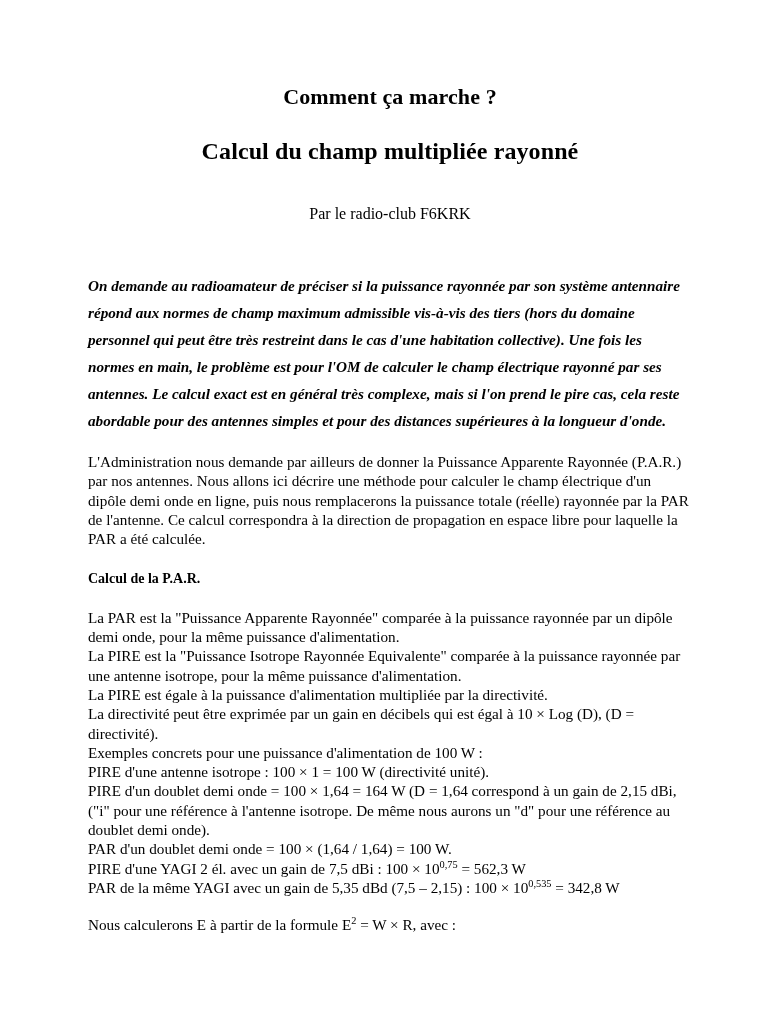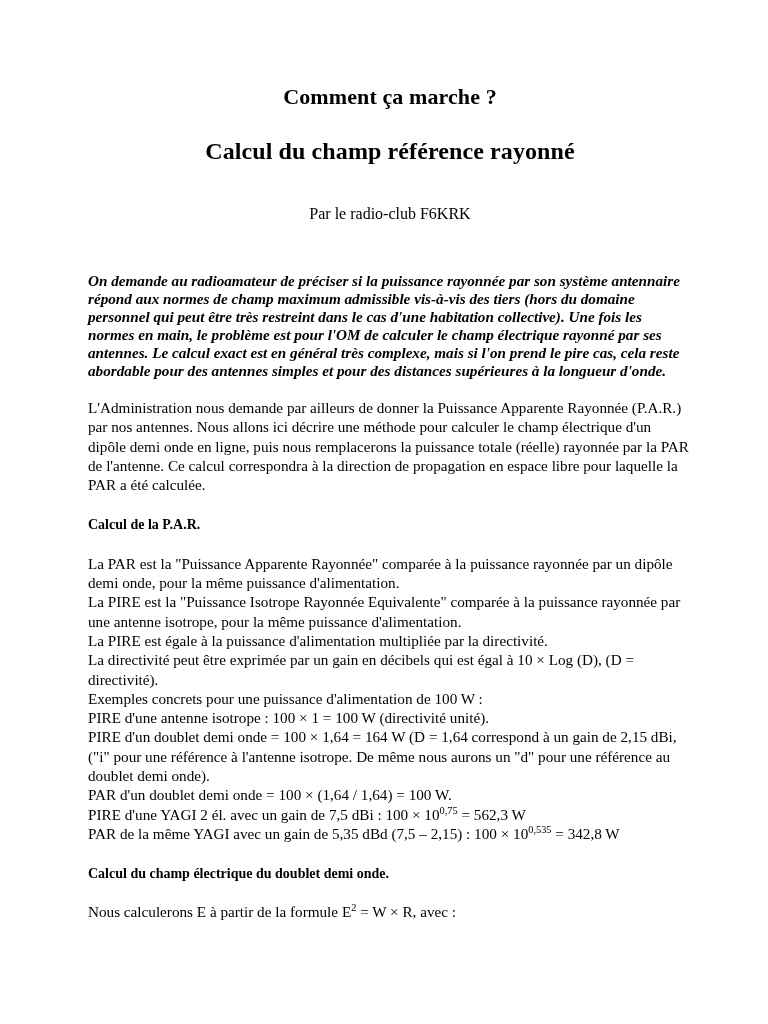--- a/index.html
+++ b/index.html
@@ -59,21 +59,21 @@
     line-height: 18px;
     margin: 12px;
     padding-top: 28px;
   }
 
   
   .intro {
     font-style: italic;
     font-weight: bold;
     font-size: 15.2px;
-    line-height: 18px;
+    line-height: 27px;
     margin: 0;
     padding-top: 37px;
     text-align: left;
   }
   .para {
     font-size: 15.2px;
     line-height: 19.3px;
     margin: 0;
     padding-top: 18px;
     text-align: left;
@@ -114,21 +114,21 @@
   .nowrap { white-space: nowrap; }
 </style>
 </head>
 <body>
 
 <div class="page">
   <div class="content">
 
     <h1 class="title-main">Comment ça marche ?</h1>
 
-    <h2 class="title-sub">Calcul du champ référence rayonné</h2>
+    <h2 class="title-sub">Calcul du champ multipliée rayonné</h2>
 
     <p class="byline">Par le radio-club F6KRK</p>
 
     <p class="intro">On demande au radioamateur de préciser si la puissance rayonnée par son système antennaire répond aux normes de champ maximum admissible vis-à-vis des tiers (hors du domaine personnel qui peut être très restreint dans le cas d'une habitation collective). Une fois les normes en main, le problème est pour l'OM de calculer le champ électrique rayonné par ses antennes. Le calcul exact est en général très complexe, mais si l'on prend le pire cas, cela reste abordable pour des antennes simples et pour des distances supérieures à la longueur d'onde.</p>
 
     <p class="para">L'Administration nous demande par ailleurs de donner la Puissance Apparente Rayonnée (P.A.R.) par nos antennes. Nous allons ici décrire une méthode pour calculer le champ électrique d'un dipôle demi onde en ligne, puis nous remplacerons la puissance totale (réelle) rayonnée par la PAR de l'antenne. Ce calcul correspondra à la direction de propagation en espace libre pour laquelle la PAR a été calculée.</p>
 
     <p class="heading-bold">Calcul de la P.A.R.</p>
 
     <div class="lines">
@@ -137,19 +137,18 @@
       <span class="ln">La PIRE est égale à la puissance d'alimentation multipliée par la directivité.</span>
       <span class="ln"><span>La directivité peut être exprimée par un gain en décibels qui est égal à </span><b class="inline">10 × Log (D)</b><span>, (D = directivité).</span></span>
       <span class="ln">Exemples concrets pour une puissance d'alimentation de 100 W :</span>
       <span class="ln">PIRE d'une antenne isotrope : 100 × 1 = 100 W (directivité unité).</span>
       <span class="ln">PIRE d'un doublet demi onde = 100 × 1,64 = 164 W  (D = 1,64 correspond à un gain de 2,15 dBi, ("i" pour une référence à l'antenne isotrope. De même nous aurons un "d" pour une référence au doublet demi onde).</span>
       <span class="ln">PAR d'un doublet demi onde = 100 × (1,64 / 1,64) = 100 W.</span>
       <span class="ln"><span>PIRE d'une YAGI 2 él. avec un gain de 7,5 dBi : 100 × 10</span><sup>0,75</sup><span> = 562,3 W</span></span>
       <span class="ln"><span>PAR de la même YAGI avec un gain de 5,35 dBd (7,5 – 2,15) : 100 × 10</span><sup>0,535</sup><span> = 342,8 W</span></span>
     </div>
 
-    <p class="heading-bold">Calcul du champ électrique du doublet demi onde.</p>
 
 
     <p class="para"><span>Nous calculerons </span><b class="inline">E</b><span> à partir de la formule </span><span class="nowrap"><b class="inline">E</b><sup>2</sup><b class="inline"> = </b><b class="inline">W</b><b class="inline"> × </b><b class="inline">R</b></span><span>, avec :</span></p>
 
   </div>
 </div>
 
 </body></html>

